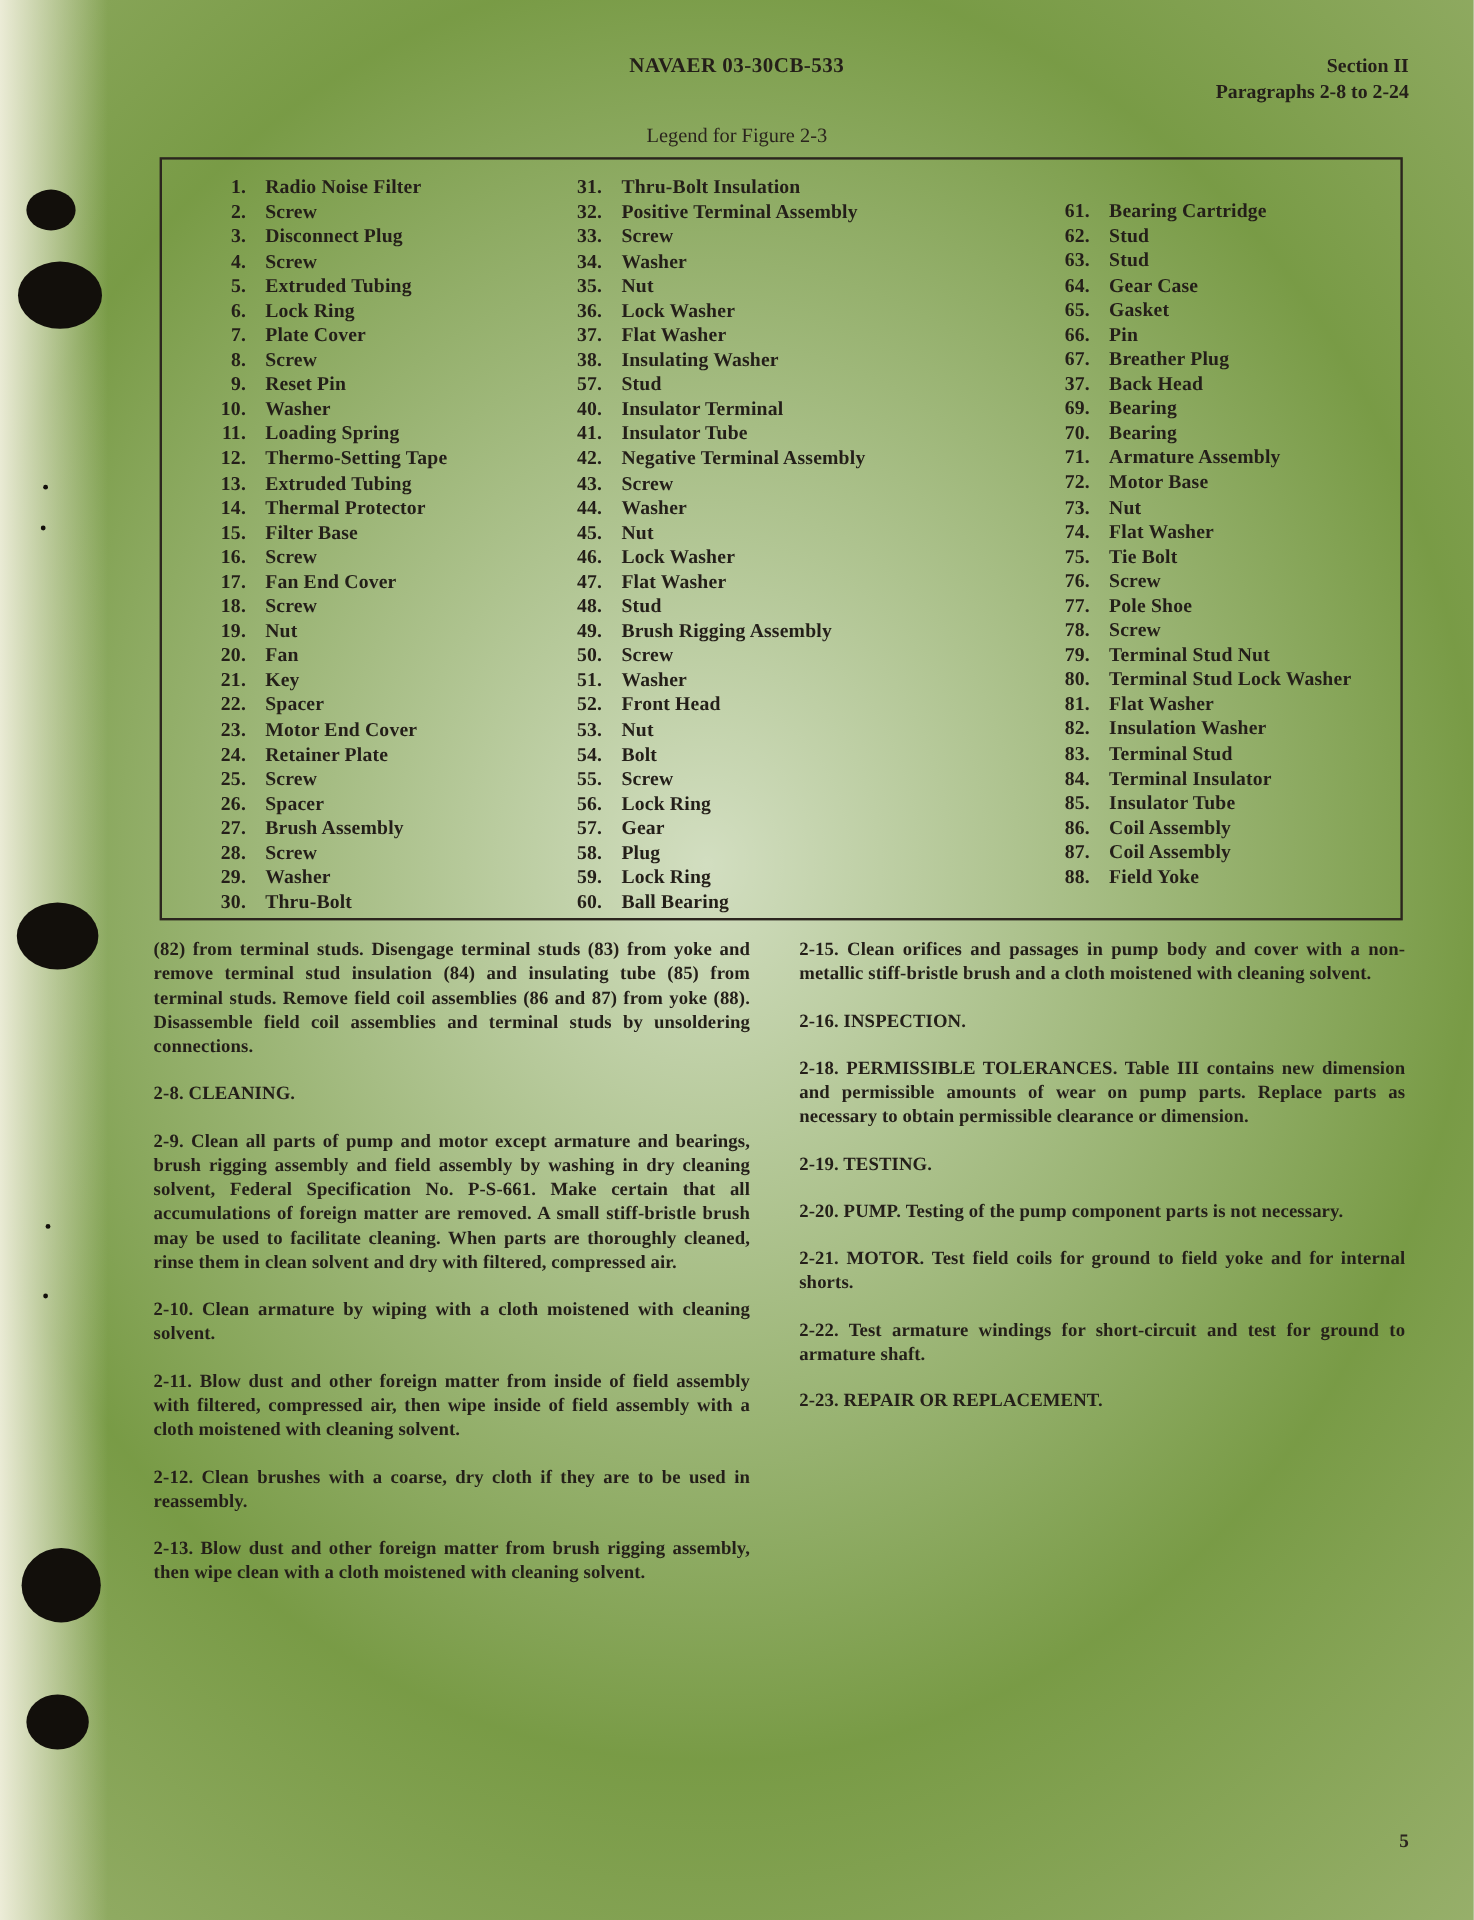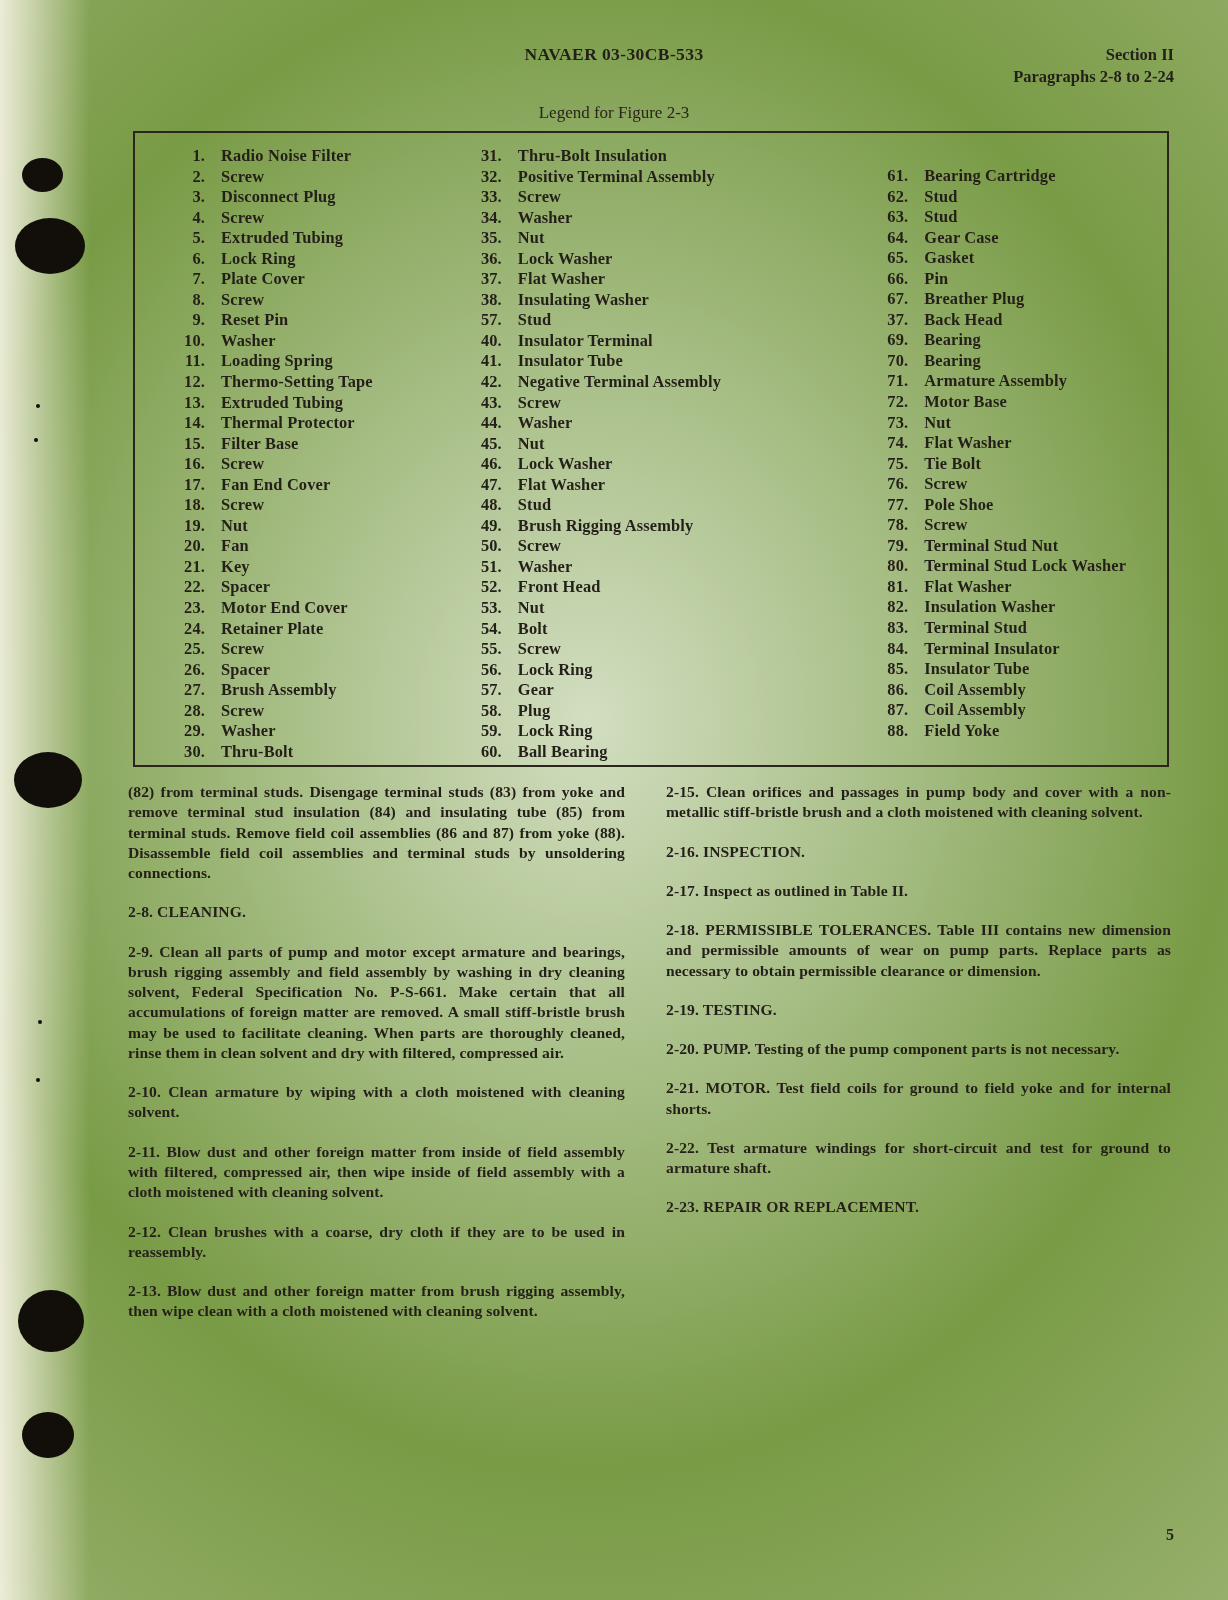--- a/index.html
+++ b/index.html
@@ -549,21 +549,20 @@
       <p class="para head">2-8. CLEANING.</p>
       <p class="para">2-9. Clean all parts of pump and motor except armature and bearings, brush rigging assembly and field assembly by washing in dry cleaning solvent, Federal Specification No. P-S-661. Make certain that all accumulations of foreign matter are removed. A small stiff-bristle brush may be used to facilitate cleaning. When parts are thoroughly cleaned, rinse them in clean solvent and dry with filtered, compressed air.</p>
       <p class="para">2-10. Clean armature by wiping with a cloth moistened with cleaning solvent.</p>
       <p class="para">2-11. Blow dust and other foreign matter from inside of field assembly with filtered, compressed air, then wipe inside of field assembly with a cloth moistened with cleaning solvent.</p>
       <p class="para">2-12. Clean brushes with a coarse, dry cloth if they are to be used in reassembly.</p>
       <p class="para last">2-13. Blow dust and other foreign matter from brush rigging assembly, then wipe clean with a cloth moistened with cleaning solvent.</p>
     </div>
   <div class="body-col right">
       <p class="para">2-15. Clean orifices and passages in pump body and cover with a non-metallic stiff-bristle brush and a cloth moistened with cleaning solvent.</p>
       <p class="para head">2-16. INSPECTION.</p>
-      <p class="para">2-17. Inspect as outlined in Table II.</p>
       <p class="para">2-18. PERMISSIBLE TOLERANCES. Table III contains new dimension and permissible amounts of wear on pump parts. Replace parts as necessary to obtain permissible clearance or dimension.</p>
       <p class="para head">2-19. TESTING.</p>
       <p class="para">2-20. PUMP. Testing of the pump component parts is not necessary.</p>
       <p class="para">2-21. MOTOR. Test field coils for ground to field yoke and for internal shorts.</p>
       <p class="para">2-22. Test armature windings for short-circuit and test for ground to armature shaft.</p>
       <p class="para head">2-23. REPAIR OR REPLACEMENT.</p>
     </div>
 
   <div class="page-num">5</div>
 </div>

